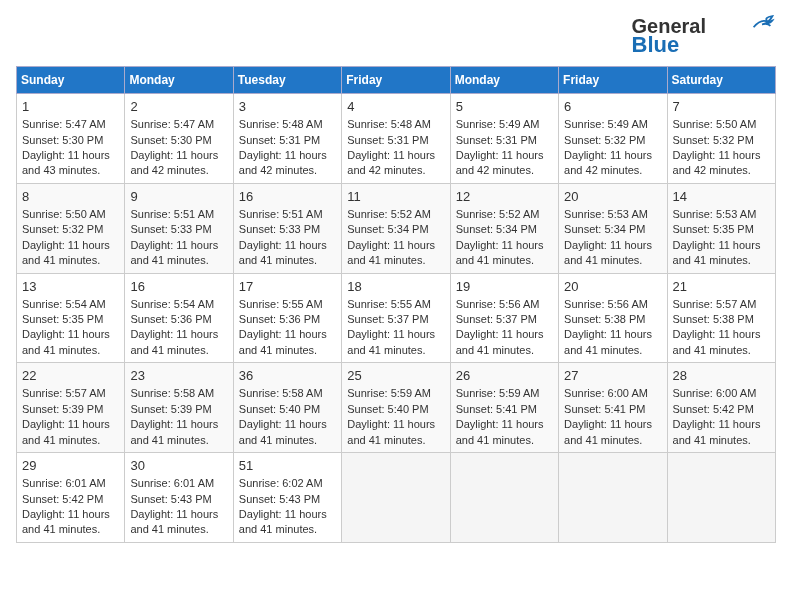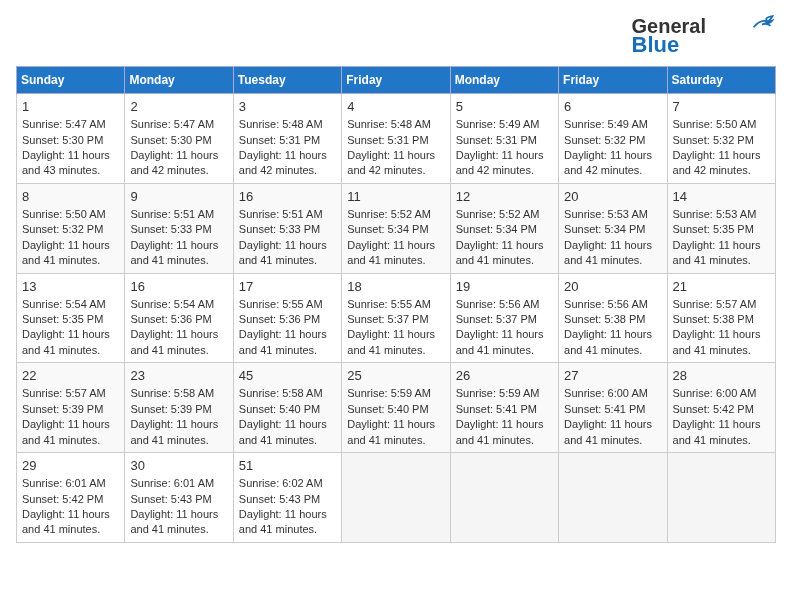--- a/index.html
+++ b/index.html
@@ -136,21 +136,21 @@
         <td><span class="day-number">16</span><span>Sunrise: 5:54 AM</span><br><span>Sunset: 5:36 PM</span><br><span>Daylight: 11 hours</span><br><span>and 41 minutes.</span></td>
         <td><span class="day-number">17</span><span>Sunrise: 5:55 AM</span><br><span>Sunset: 5:36 PM</span><br><span>Daylight: 11 hours</span><br><span>and 41 minutes.</span></td>
         <td><span class="day-number">18</span><span>Sunrise: 5:55 AM</span><br><span>Sunset: 5:37 PM</span><br><span>Daylight: 11 hours</span><br><span>and 41 minutes.</span></td>
         <td><span class="day-number">19</span><span>Sunrise: 5:56 AM</span><br><span>Sunset: 5:37 PM</span><br><span>Daylight: 11 hours</span><br><span>and 41 minutes.</span></td>
         <td><span class="day-number">20</span><span>Sunrise: 5:56 AM</span><br><span>Sunset: 5:38 PM</span><br><span>Daylight: 11 hours</span><br><span>and 41 minutes.</span></td>
         <td><span class="day-number">21</span><span>Sunrise: 5:57 AM</span><br><span>Sunset: 5:38 PM</span><br><span>Daylight: 11 hours</span><br><span>and 41 minutes.</span></td>
       </tr>
       <tr>
         <td><span class="day-number">22</span><span>Sunrise: 5:57 AM</span><br><span>Sunset: 5:39 PM</span><br><span>Daylight: 11 hours</span><br><span>and 41 minutes.</span></td>
         <td><span class="day-number">23</span><span>Sunrise: 5:58 AM</span><br><span>Sunset: 5:39 PM</span><br><span>Daylight: 11 hours</span><br><span>and 41 minutes.</span></td>
-        <td><span class="day-number">45</span><span>Sunrise: 5:58 AM</span><br><span>Sunset: 5:40 PM</span><br><span>Daylight: 11 hours</span><br><span>and 41 minutes.</span></td>
+        <td><span class="day-number">36</span><span>Sunrise: 5:58 AM</span><br><span>Sunset: 5:40 PM</span><br><span>Daylight: 11 hours</span><br><span>and 41 minutes.</span></td>
         <td><span class="day-number">25</span><span>Sunrise: 5:59 AM</span><br><span>Sunset: 5:40 PM</span><br><span>Daylight: 11 hours</span><br><span>and 41 minutes.</span></td>
         <td><span class="day-number">26</span><span>Sunrise: 5:59 AM</span><br><span>Sunset: 5:41 PM</span><br><span>Daylight: 11 hours</span><br><span>and 41 minutes.</span></td>
         <td><span class="day-number">27</span><span>Sunrise: 6:00 AM</span><br><span>Sunset: 5:41 PM</span><br><span>Daylight: 11 hours</span><br><span>and 41 minutes.</span></td>
         <td><span class="day-number">28</span><span>Sunrise: 6:00 AM</span><br><span>Sunset: 5:42 PM</span><br><span>Daylight: 11 hours</span><br><span>and 41 minutes.</span></td>
       </tr>
       <tr>
         <td><span class="day-number">29</span><span>Sunrise: 6:01 AM</span><br><span>Sunset: 5:42 PM</span><br><span>Daylight: 11 hours</span><br><span>and 41 minutes.</span></td>
         <td><span class="day-number">30</span><span>Sunrise: 6:01 AM</span><br><span>Sunset: 5:43 PM</span><br><span>Daylight: 11 hours</span><br><span>and 41 minutes.</span></td>
         <td><span class="day-number">51</span><span>Sunrise: 6:02 AM</span><br><span>Sunset: 5:43 PM</span><br><span>Daylight: 11 hours</span><br><span>and 41 minutes.</span></td>
         <td class="empty"></td>

